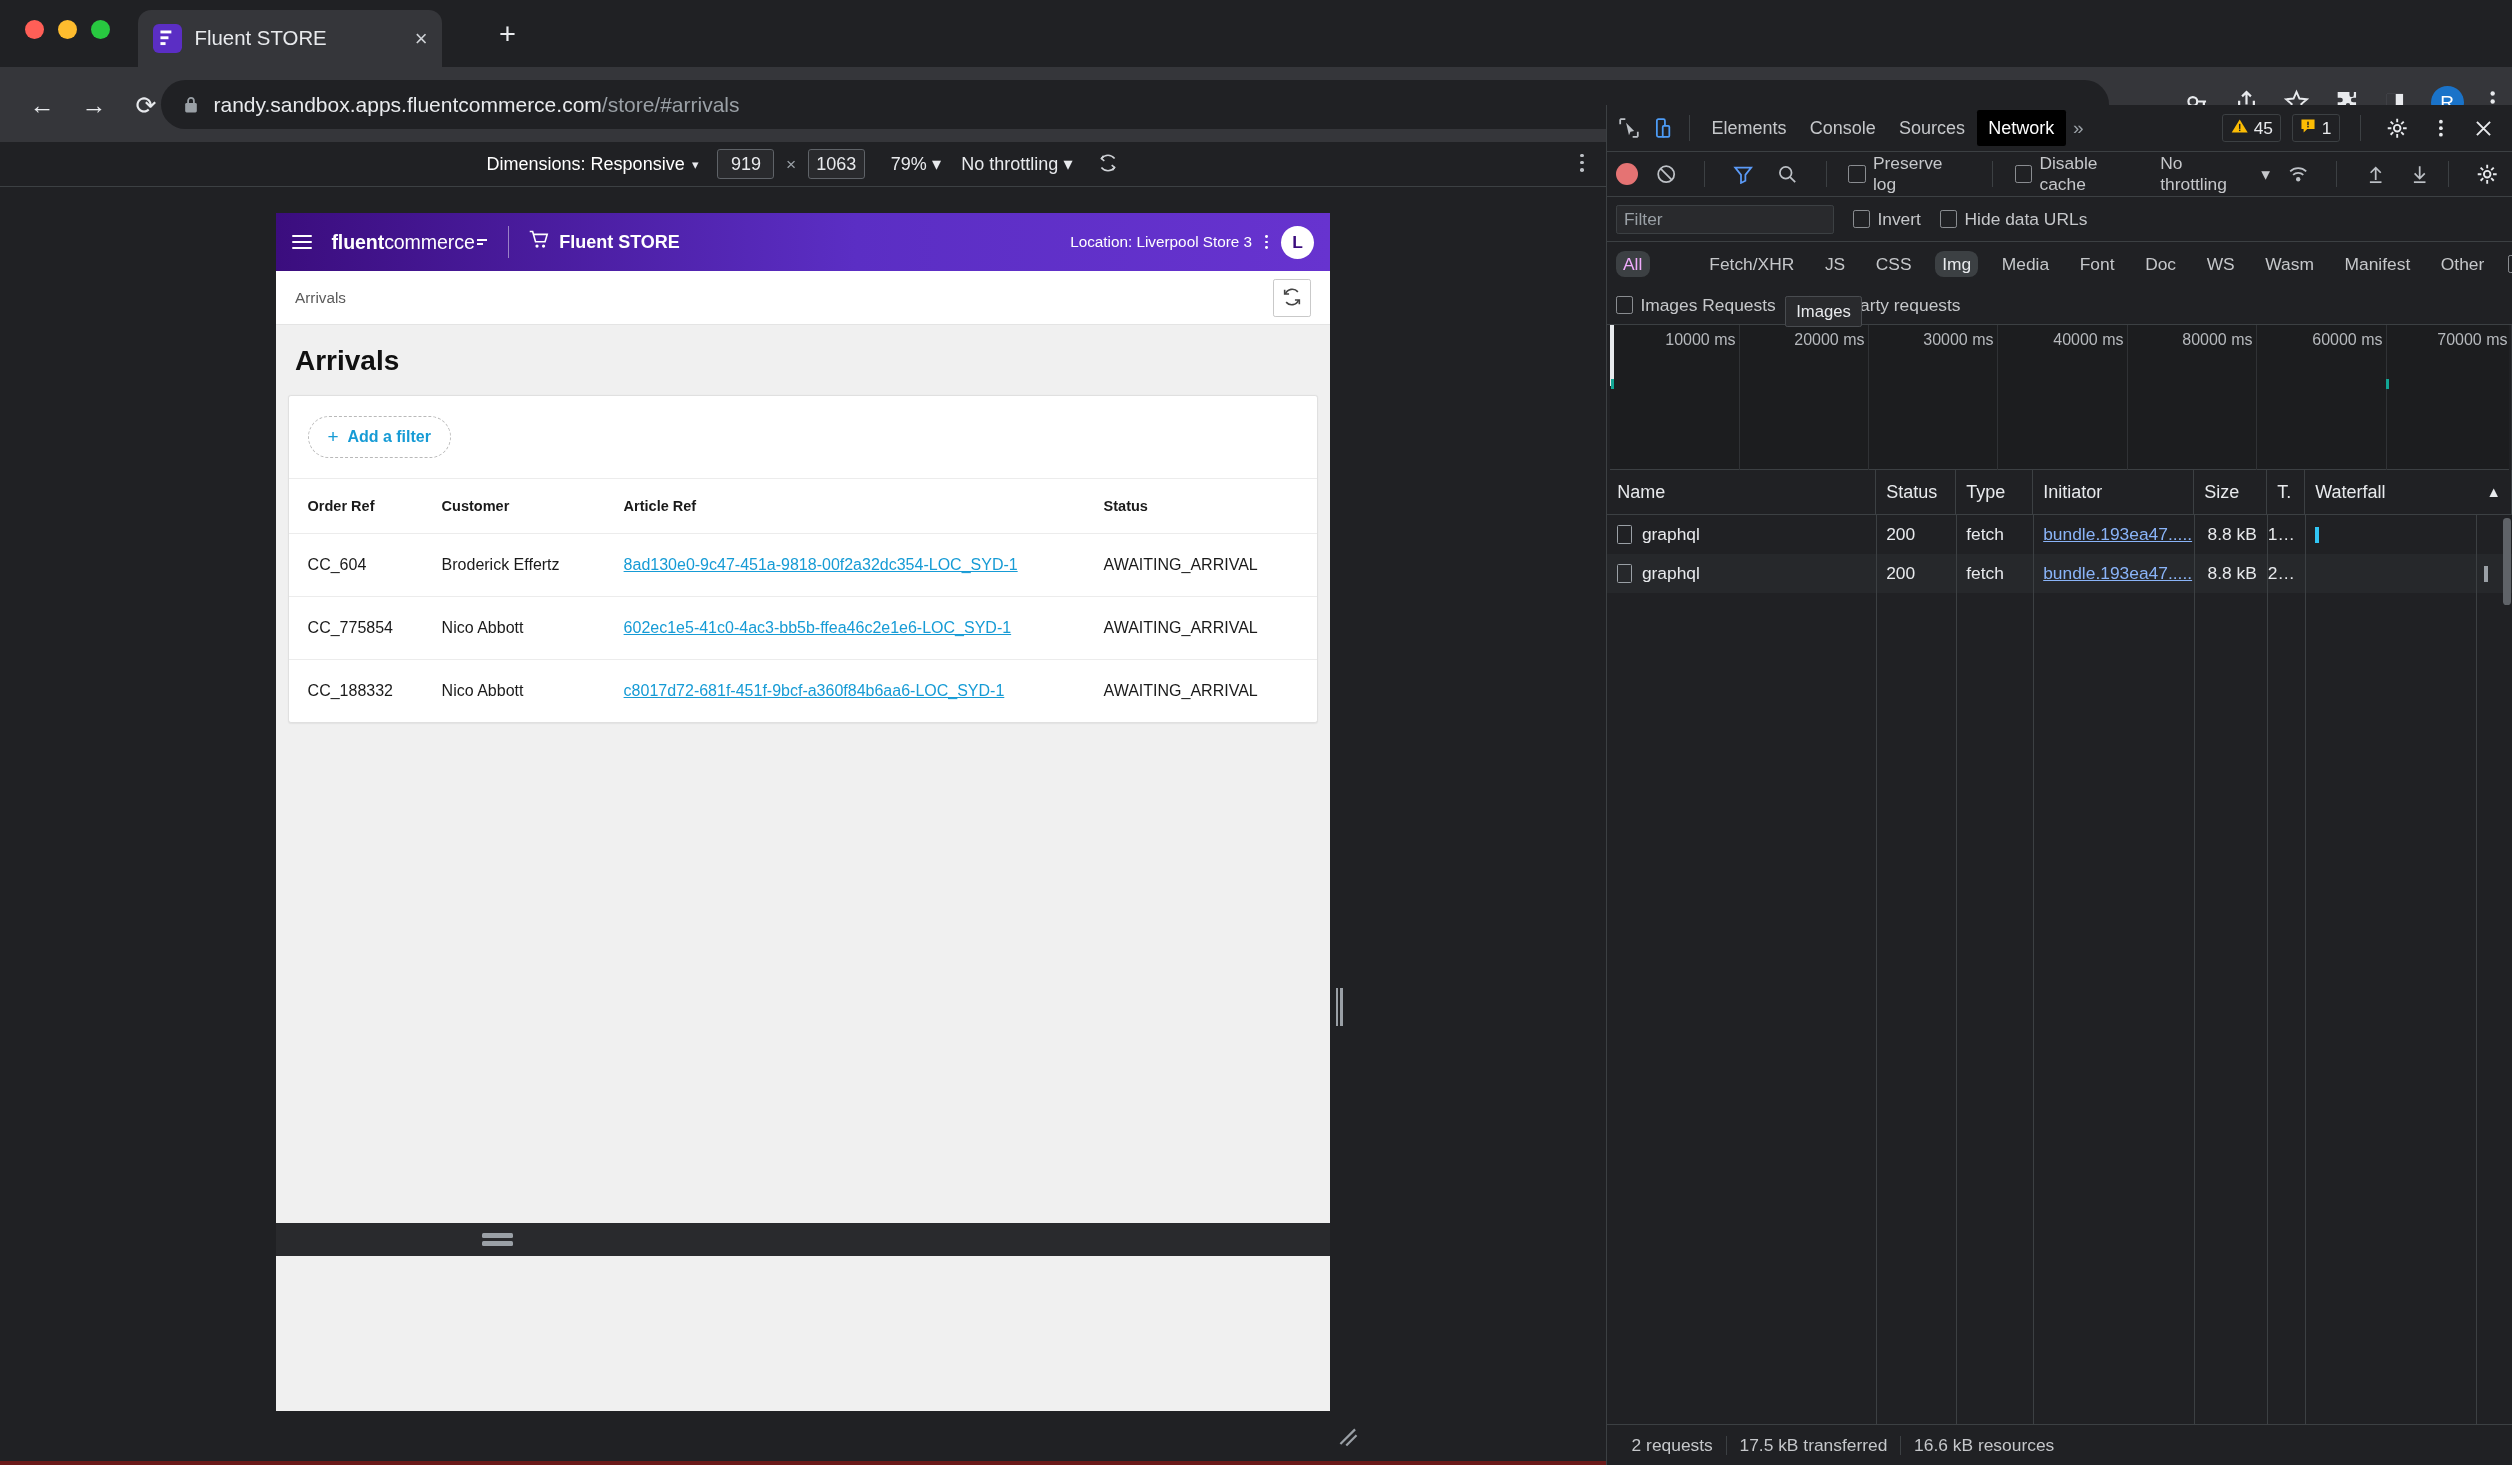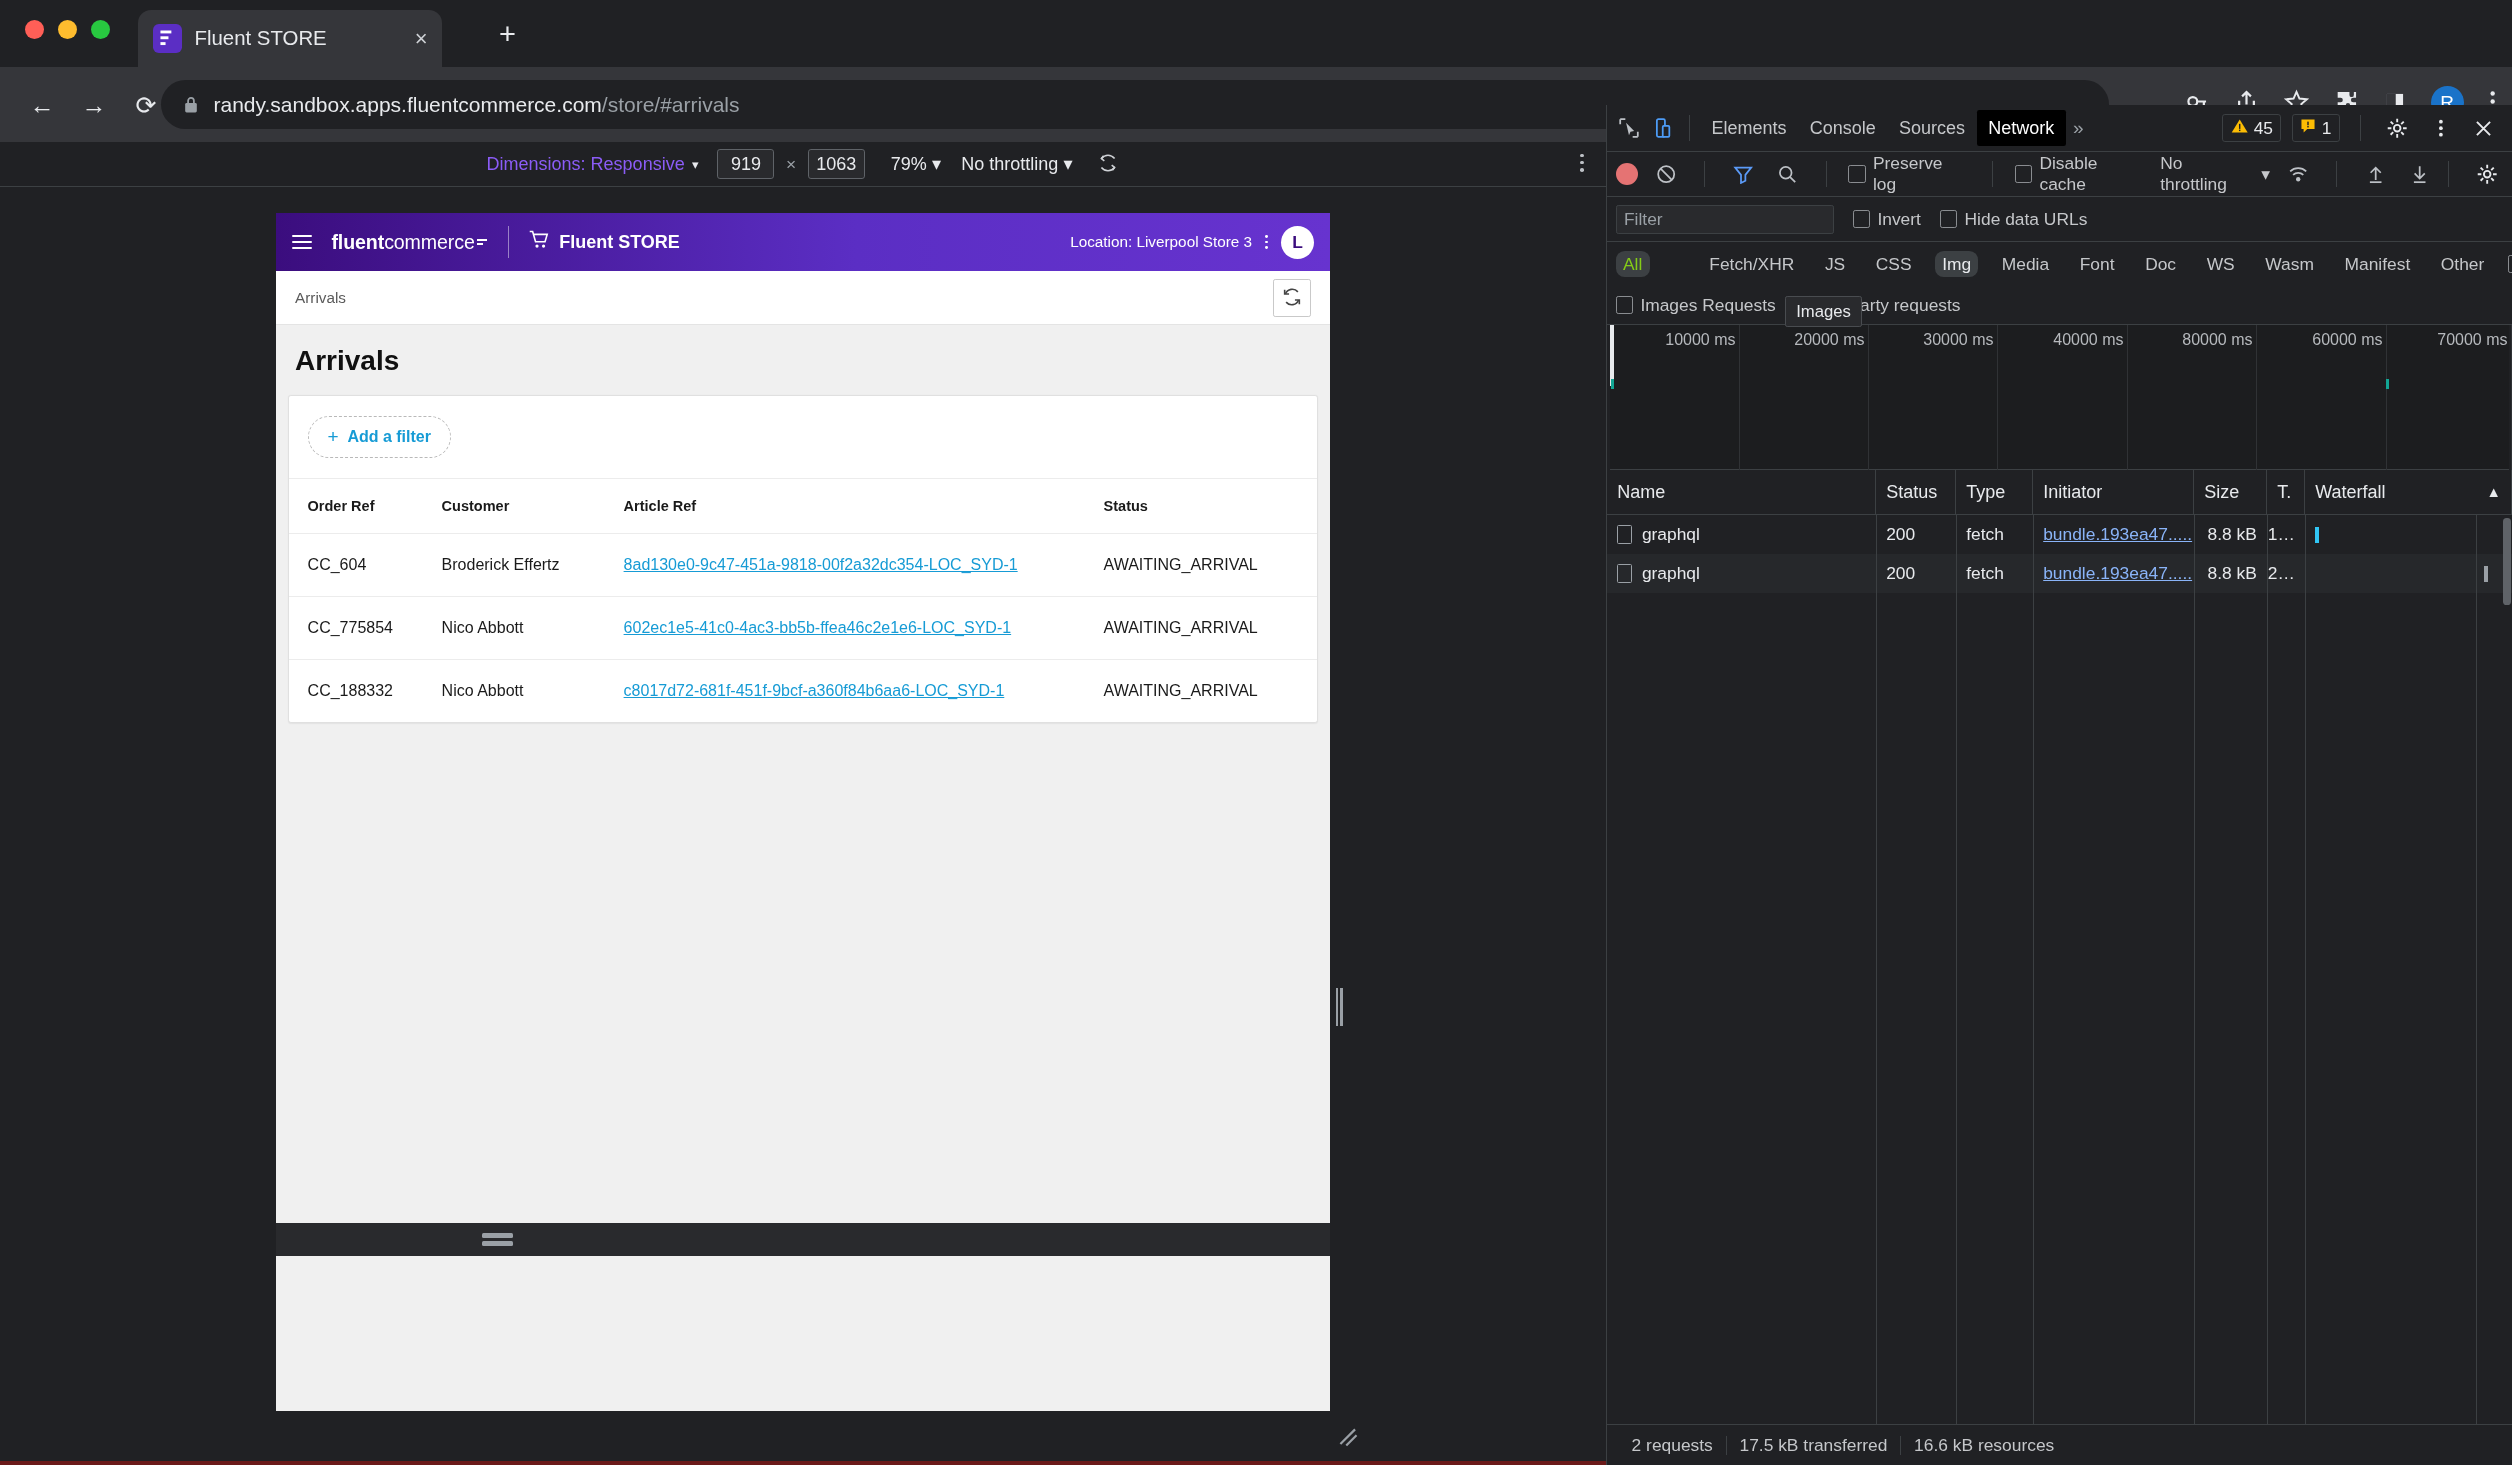--- a/index.html
+++ b/index.html
@@ -55,21 +55,21 @@
     color:#fff; font-size:19px; display:flex; align-items:center; justify-content:center;
   }
 
   
   .devtoolbar {
     position:absolute; left:0; top:142px; width:1606px; height:45px;
     background:#202124; display:flex; align-items:center; justify-content:center;
     border-bottom:0.7px solid #3c4043;
   }
   .dt-inner { display:flex; align-items:center; gap:0; }
-  .dt-label { color:#8b5cf6; font-size:18px; margin-right:7.3px; }
+  .dt-label { color:#ffffff; font-size:18px; margin-right:7.3px; }
   .dt-caret { color:#e8eaed; font-size:13px; margin-right:19px; }
   .dt-num {
     width:57px; height:30.5px; background:#292a2d; border:0.7px solid #5f6368; border-radius:2.9px;
     color:#e8eaed; font-size:18px; display:flex; align-items:center; justify-content:center;
   }
   .dt-x { color:#9aa0a6; font-size:17.4px; margin:0 11.6px; }
   .dt-zoom { color:#e8eaed; font-size:18px; margin-left:26px; }
   .dt-throttle { color:#e8eaed; font-size:18px; margin-left:20.4px; }
   .dt-rotate { margin-left:25px; }
   .dt-kebab { position:absolute; right:22px; top:11.6px; display:flex; flex-direction:column; gap:3.6px;}
@@ -177,21 +177,21 @@
   .inline { display:flex; align-items:center; gap:7.3px; }
 
   .dt-row3 { height:45px; display:flex; align-items:center; padding:0 8.7px; gap:19px; border-bottom:0.7px solid #3c4043;}
   .filter-input {
     width:218px; height:29px; background:#292a2d; border:0.7px solid #3c4043; border-radius:2.2px;
     color:#9aa0a6; font-size:17.4px; display:flex; align-items:center; padding:0 7.3px;
   }
 
   .dt-row4 { height:44px; display:flex; align-items:center; padding:0 8.7px; gap:16px;}
   .ftype { font-size:17.4px; color:#c5c7ca; padding:2.9px 7.3px; border-radius:8.7px; white-space:nowrap;}
-  .ftype.sel { background:#3c4043; color:#84cc16; }
+  .ftype.sel { background:#3c4043; color:#f0abfc; }
   .ftype.hover { background:#3c4043; color:#e8eaed; }
   .dt-row5 { height:39px; display:flex; align-items:center; padding:0 8.7px; gap:19px; border-bottom:0.7px solid #3c4043; position:relative;}
   .tooltip {
     position:absolute; left:178px; top:10.2px; background:#292a2d; border:0.7px solid #494c50;
     color:#e8eaed; font-size:16.7px; padding:4.4px 10.2px; border-radius:2.2px; z-index:20;
   }
 
   .overview {
     position:relative; height:145px; border-bottom:0.7px solid #3c4043; background:#1c1d1f;
     margin:0 2.9px;

